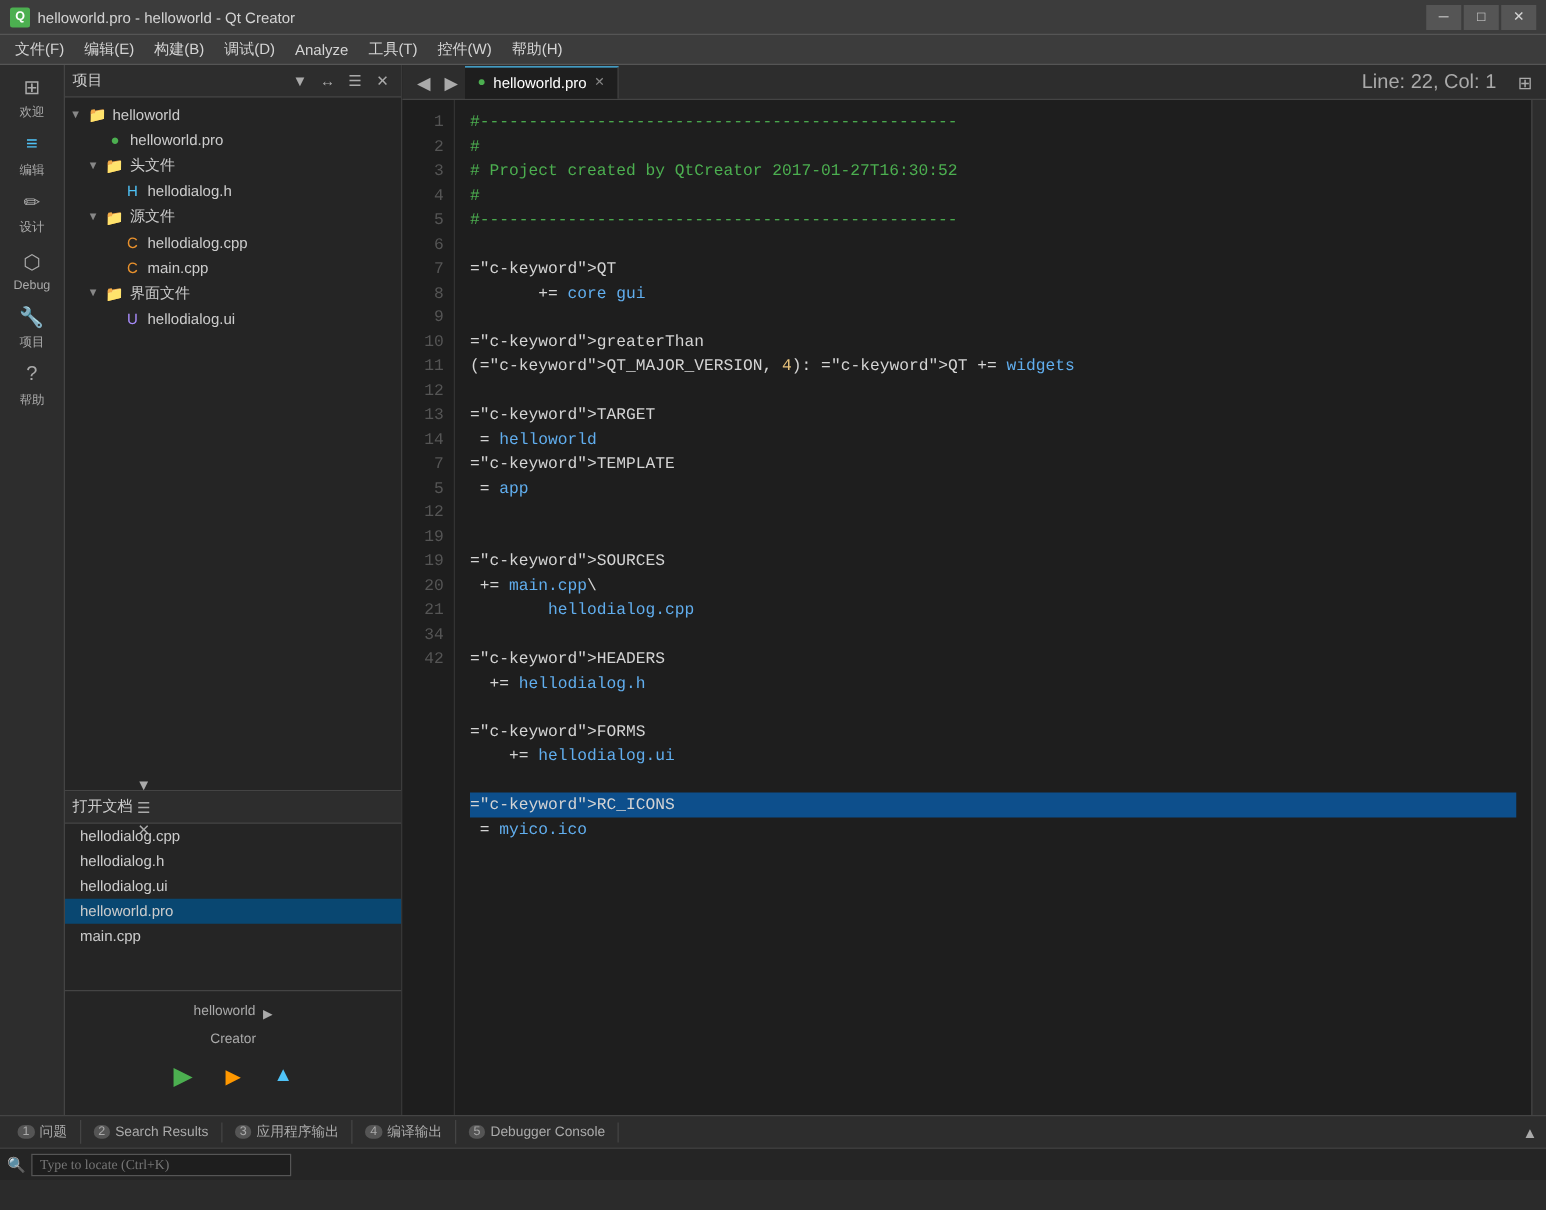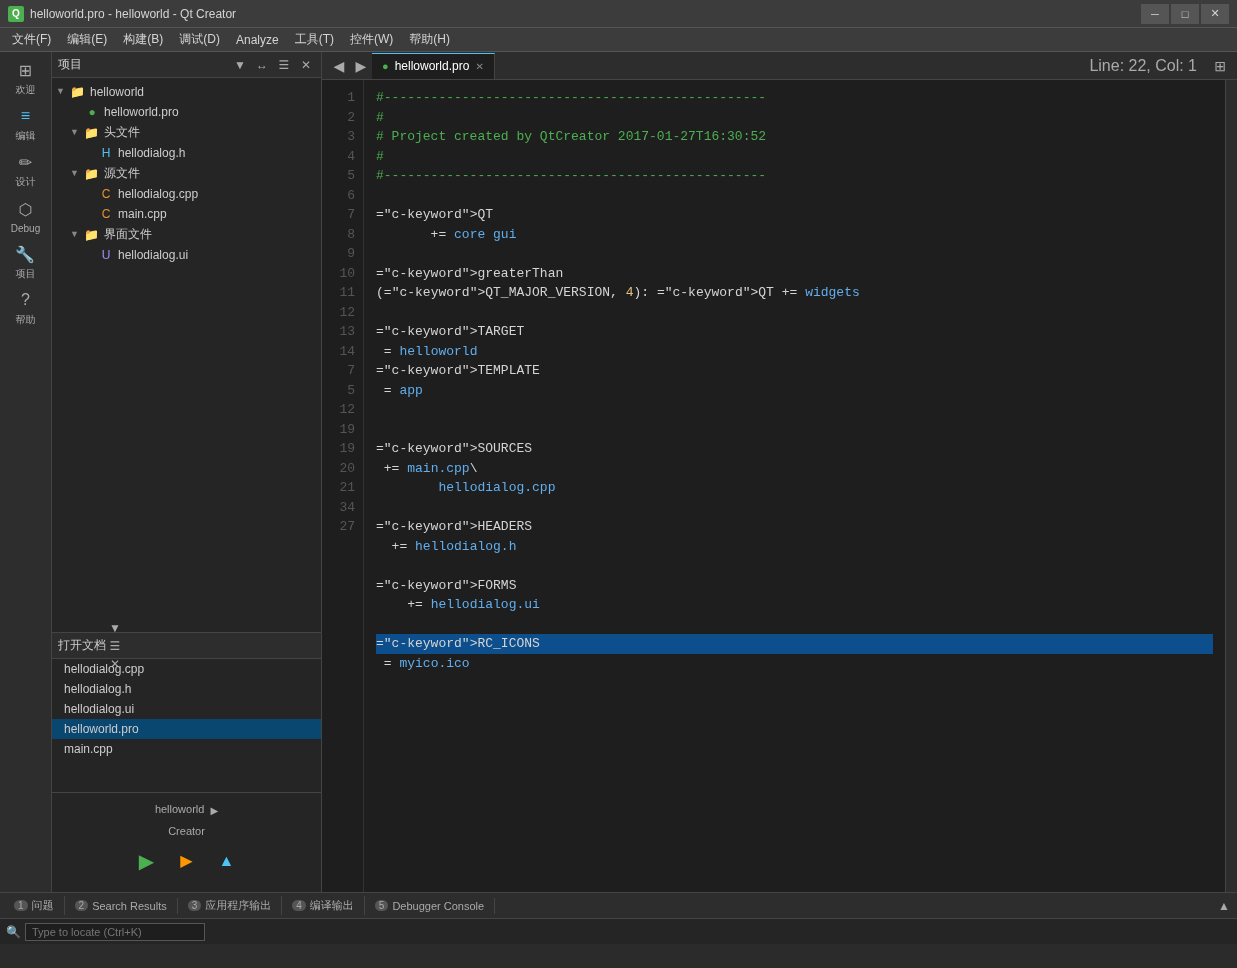--- a/index.html
+++ b/index.html
@@ -357,22 +357,23 @@
       padding: 0 6px;
       border-top: 1px solid #444;
       gap: 4px;
     }
     #search-input {
       background: #1e1e1e;
       border: 1px solid #555;
       color: #d4d4d4;
       padding: 2px 6px;
       font-size: 11px;
-      width: 180px;
+      width: 208px;
       outline: none;
+      font-family: Liberation Serif, serif;
     }
 
     .line-num-cell {
       display: block;
       height: 19.5px;
       line-height: 19.5px;
     }
 
     #project-panel-inner {
       display: flex;
@@ -566,21 +567,21 @@
           <span class="line-num-cell">13</span>
           <span class="line-num-cell">14</span>
           <span class="line-num-cell">7</span>
           <span class="line-num-cell">5</span>
           <span class="line-num-cell">12</span>
           <span class="line-num-cell">19</span>
           <span class="line-num-cell">19</span>
           <span class="line-num-cell">20</span>
           <span class="line-num-cell">21</span>
           <span class="line-num-cell">34</span>
-          <span class="line-num-cell">27</span>
+          <span class="line-num-cell">42</span>
         </div>
       <div id="code-content"><span><span class="code-line c-comment">#-------------------------------------------------</span></span><span><span class="code-line c-comment">#</span></span><span><span class="code-line c-comment"># Project created by QtCreator 2017-01-27T16:30:52</span></span><span><span class="code-line c-comment">#</span></span><span><span class="code-line c-comment">#-------------------------------------------------</span></span><span><span class="code-line">&nbsp;</span></span><span><span class="code-line"><span class<span="" class="c-op">=</span>"c-keyword"&gt;QT</span>       <span class="c-op">+=</span> <span class="c-func">core</span> <span class="c-func">gui</span></span><span><span class="code-line">&nbsp;</span></span><span><span class="code-line"><span class<span="" class="c-op">=</span>"c-keyword"&gt;greaterThan</span>(<span class<span="" class="c-op">=</span>"c-keyword"&gt;QT_MAJOR_VERSION, <span class="c-number">4</span>): <span class<span="" class="c-op">=</span>"c-keyword"&gt;QT <span class="c-op">+=</span> <span class="c-func">widgets</span></span><span><span class="code-line">&nbsp;</span></span><span><span class="code-line"><span class<span="" class="c-op">=</span>"c-keyword"&gt;TARGET</span> <span class="c-op">=</span> <span class="c-func">helloworld</span></span><span><span class="code-line"><span class<span="" class="c-op">=</span>"c-keyword"&gt;TEMPLATE</span> <span class="c-op">=</span> <span class="c-func">app</span></span><span><span class="code-line">&nbsp;</span></span><span><span class="code-line">&nbsp;</span></span><span><span class="code-line"><span class<span="" class="c-op">=</span>"c-keyword"&gt;SOURCES</span> <span class="c-op">+=</span> <span class="c-func">main.cpp</span>\</span><span><span class="code-line">        <span class="c-func">hellodialog.cpp</span></span></span><span><span class="code-line">&nbsp;</span></span><span><span class="code-line"><span class<span="" class="c-op">=</span>"c-keyword"&gt;HEADERS</span>  <span class="c-op">+=</span> <span class="c-func">hellodialog.h</span></span><span><span class="code-line">&nbsp;</span></span><span><span class="code-line"><span class<span="" class="c-op">=</span>"c-keyword"&gt;FORMS</span>    <span class="c-op">+=</span> <span class="c-func">hellodialog.ui</span></span><span><span class="code-line">&nbsp;</span></span><span><span class="code-line" style="background:#0d4f8c;"><span class<span="" class="c-op">=</span>"c-keyword"&gt;RC_ICONS</span> <span class="c-op">=</span> <span class="c-func">myico.ico</span></span><span><span class="code-line">&nbsp;</span></span></div>
       <div id="right-edge"></div>
     </div>
   </div>
 
 </div>
 
 <div id="bottom-tabs">
   <div style="display:flex;align-items:center;flex:1;" id="bottom-tabs-inner">

